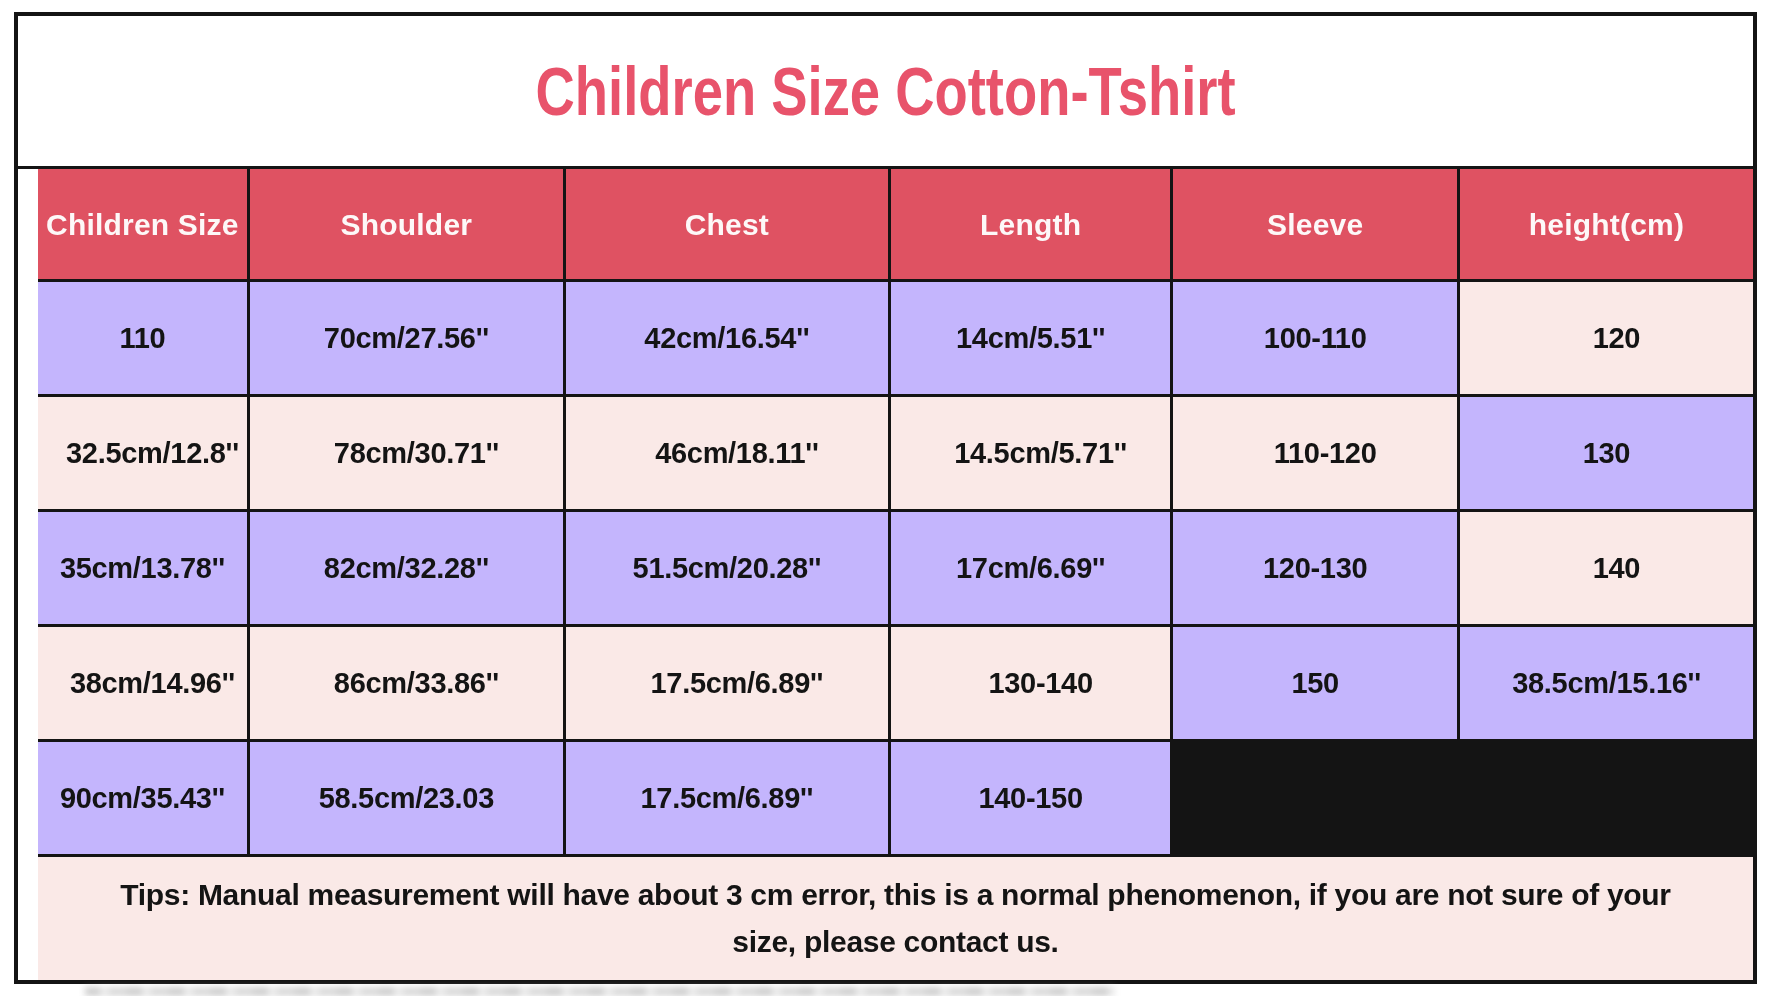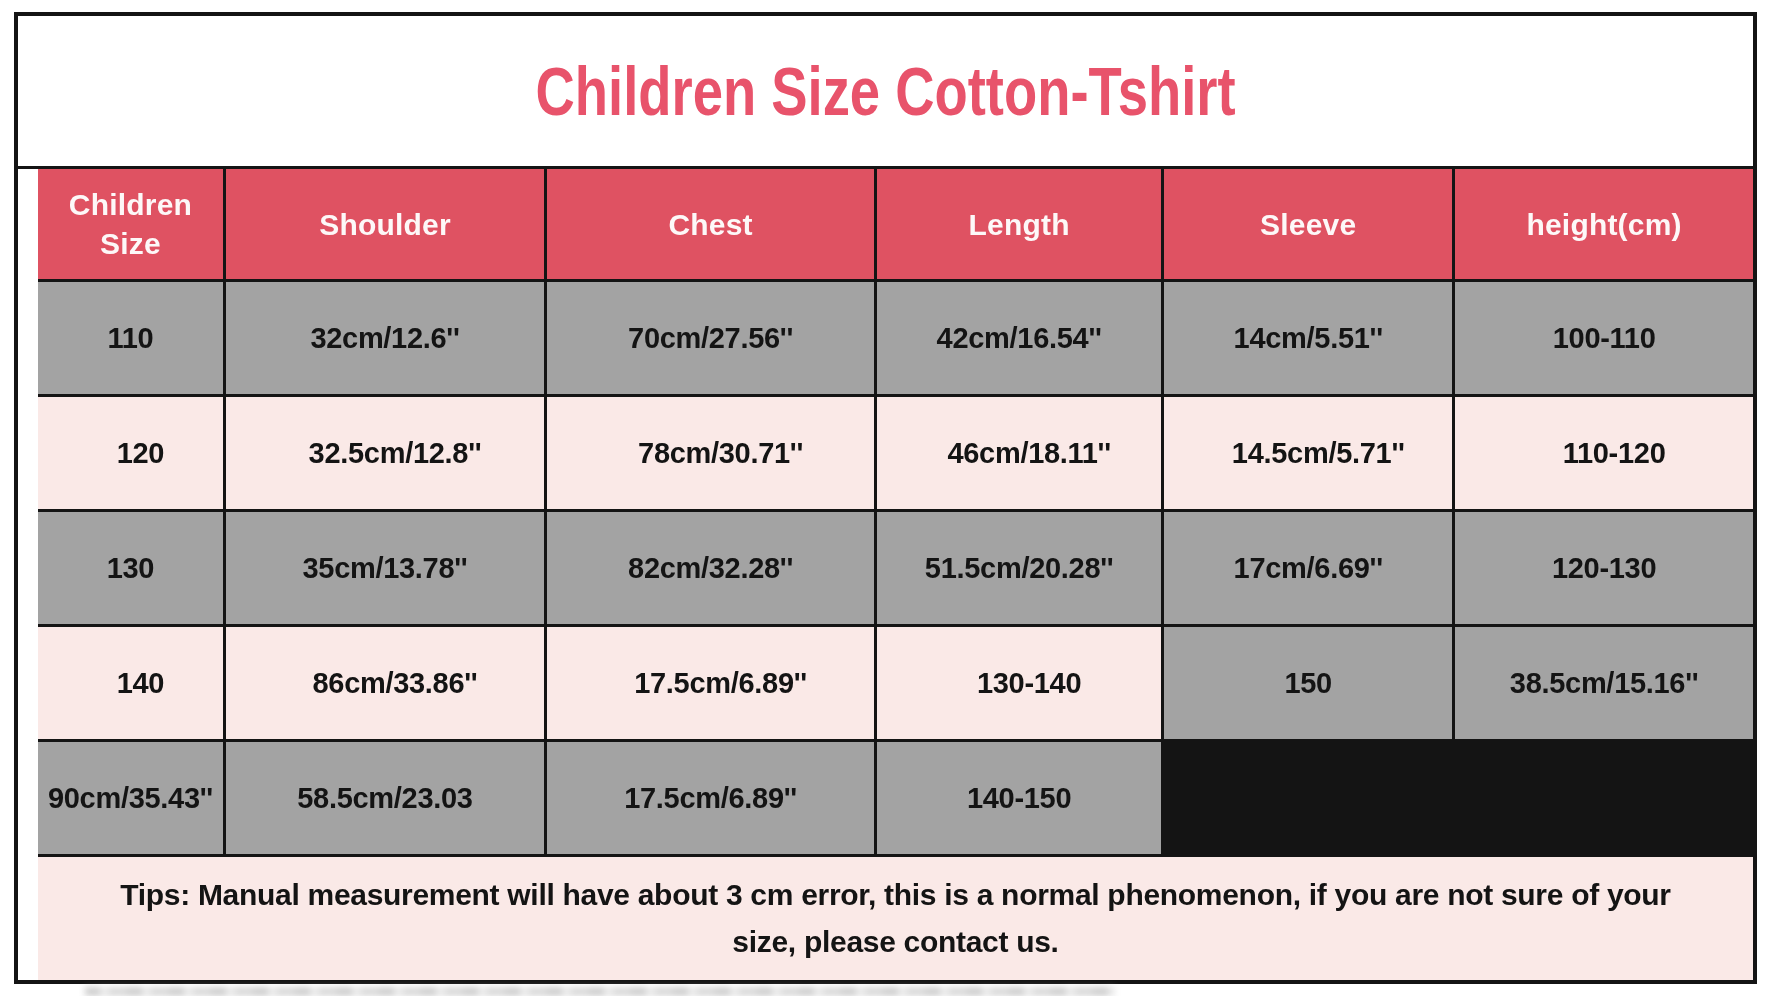--- a/index.html
+++ b/index.html
@@ -30,21 +30,21 @@
   }
   .cell{
     display:flex;align-items:center;justify-content:center;
     text-align:center;box-sizing:border-box;padding:0 8px;
   }
   .th{
     background:var(--header-bg,#DF5262);color:#fdf8f8;
     font-weight:bold;font-size:30px;line-height:1.3;letter-spacing:0.2px;
   }
   .td{
-    background:#a3a3a3;color:#141414;font-weight:bold;
+    background:#c4b5fd;color:#141414;font-weight:bold;
     font-size:29px;letter-spacing:-0.3px;
   }
   .alt{background:var(--row-alt-bg,#FAE9E7);padding-left:28px;}
   .tips{
     grid-column:1 / -1;background:var(--row-alt-bg,#FAE9E7);
     color:#141414;font-weight:bold;font-size:30px;line-height:1.55;
     letter-spacing:-0.3px;padding:0 56px;
   }
   .bottom-smudge{
     position:absolute;left:85px;bottom:0;width:1030px;height:9px;
@@ -65,41 +65,41 @@
     <div class="grid">
 
       <div class="cell th">Children Size</div>
       <div class="cell th">Shoulder</div>
       <div class="cell th">Chest</div>
       <div class="cell th">Length</div>
       <div class="cell th">Sleeve</div>
       <div class="cell th">height(cm)</div>
 
       <div class="cell td">110</div>
-      <div class="cell td">32cm/12.6''</div>
       <div class="cell td">70cm/27.56''</div>
       <div class="cell td">42cm/16.54''</div>
       <div class="cell td">14cm/5.51''</div>
       <div class="cell td">100-110</div>
 
       <div class="cell td alt">120</div>
       <div class="cell td alt">32.5cm/12.8''</div>
       <div class="cell td alt">78cm/30.71''</div>
       <div class="cell td alt">46cm/18.11''</div>
       <div class="cell td alt">14.5cm/5.71''</div>
       <div class="cell td alt">110-120</div>
 
       <div class="cell td">130</div>
       <div class="cell td">35cm/13.78''</div>
       <div class="cell td">82cm/32.28''</div>
       <div class="cell td">51.5cm/20.28''</div>
       <div class="cell td">17cm/6.69''</div>
       <div class="cell td">120-130</div>
 
       <div class="cell td alt">140</div>
+      <div class="cell td alt">38cm/14.96''</div>
       <div class="cell td alt">86cm/33.86''</div>
       <div class="cell td alt">17.5cm/6.89''</div>
       <div class="cell td alt">130-140</div>
 
       <div class="cell td">150</div>
       <div class="cell td">38.5cm/15.16''</div>
       <div class="cell td">90cm/35.43''</div>
       <div class="cell td">58.5cm/23.03</div>
       <div class="cell td">17.5cm/6.89''</div>
       <div class="cell td">140-150</div>

